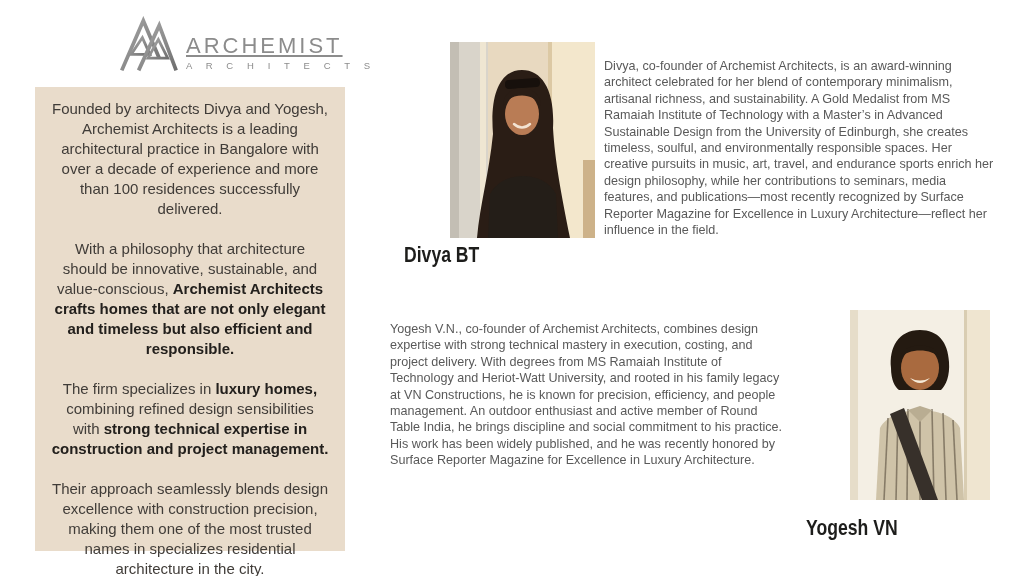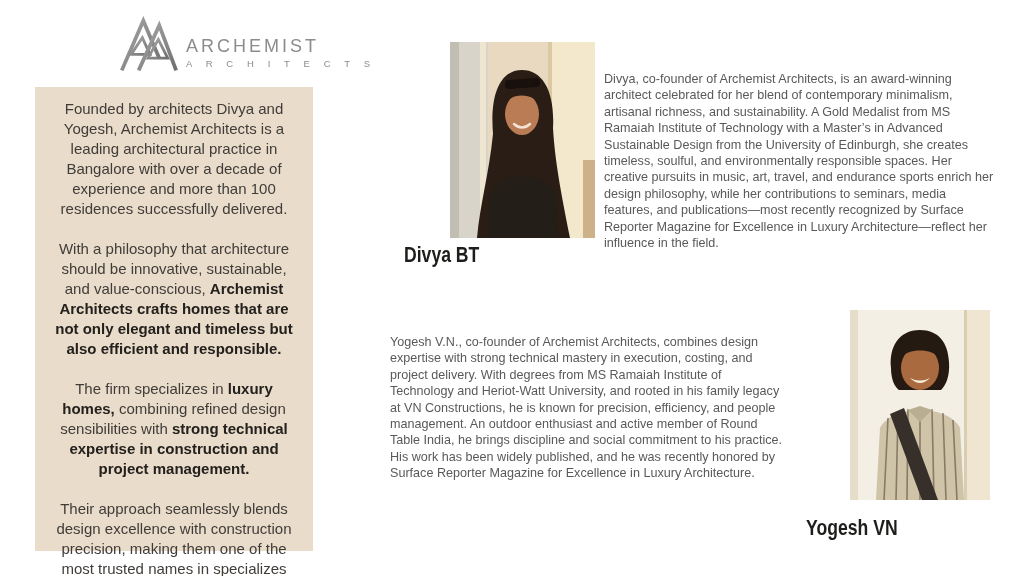--- a/index.html
+++ b/index.html
@@ -9,26 +9,26 @@
     background: #ffffff;
     position: relative;
     overflow: hidden;
   }
   .slide { position: absolute; inset: 0; width: 1024px; height: 576px; background: #ffffff; }
 
   
   .logo { position: absolute; left: 118px; top: 16px; display: flex; align-items: center; }
   .logo-mark { width: 60px; height: 58px; }
   .logo-text { margin-left: 8px; margin-top: 16px; color: #8c8c8c; }
-  .logo-title { font-size: 18px; letter-spacing: 3px; font-weight: 400; line-height: 1; }
+  .logo-title { font-size: 22px; letter-spacing: 3px; font-weight: 400; line-height: 1; text-decoration: underline; }
   .logo-subtitle { font-size: 9.5px; letter-spacing: 5.6px; margin-top: 4px; line-height: 1; }
 
   
   .intro-box {
-    position: absolute; left: 35px; top: 87px; width: 278px; height: 464px;
+    position: absolute; left: 35px; top: 87px; width: 310px; height: 464px;
     background: #e9dccb;
     padding: 12px 16px;
     text-align: center;
     color: #403c38;
     font-size: 15px;
     line-height: 20px;
   }
   .intro-para { margin-bottom: 20px; }
   .intro-para:last-child { margin-bottom: 0; }
   .intro-para .bold { font-weight: 700; color: #23201d; }
@@ -50,21 +50,20 @@
   .profile-caption > span { display: inline-block; transform: scaleX(0.8); transform-origin: left center; }
   .divya-caption { left: 404px; top: 242px; }
   .yogesh-caption { left: 806px; top: 515px; }
 
   .bio {
     position: absolute;
     color: #595959;
     font-size: 12.6px;
     line-height: 16.4px;
     text-align: left;
-    margin-top: 13px;
   }
   .divya-bio { left: 604px; top: 58px; width: 392px; }
   .yogesh-bio { left: 390px; top: 321px; width: 392px; }
 </style>
 </head>
 <body>
 
 <div class="slide">
 
   <div class="logo">

